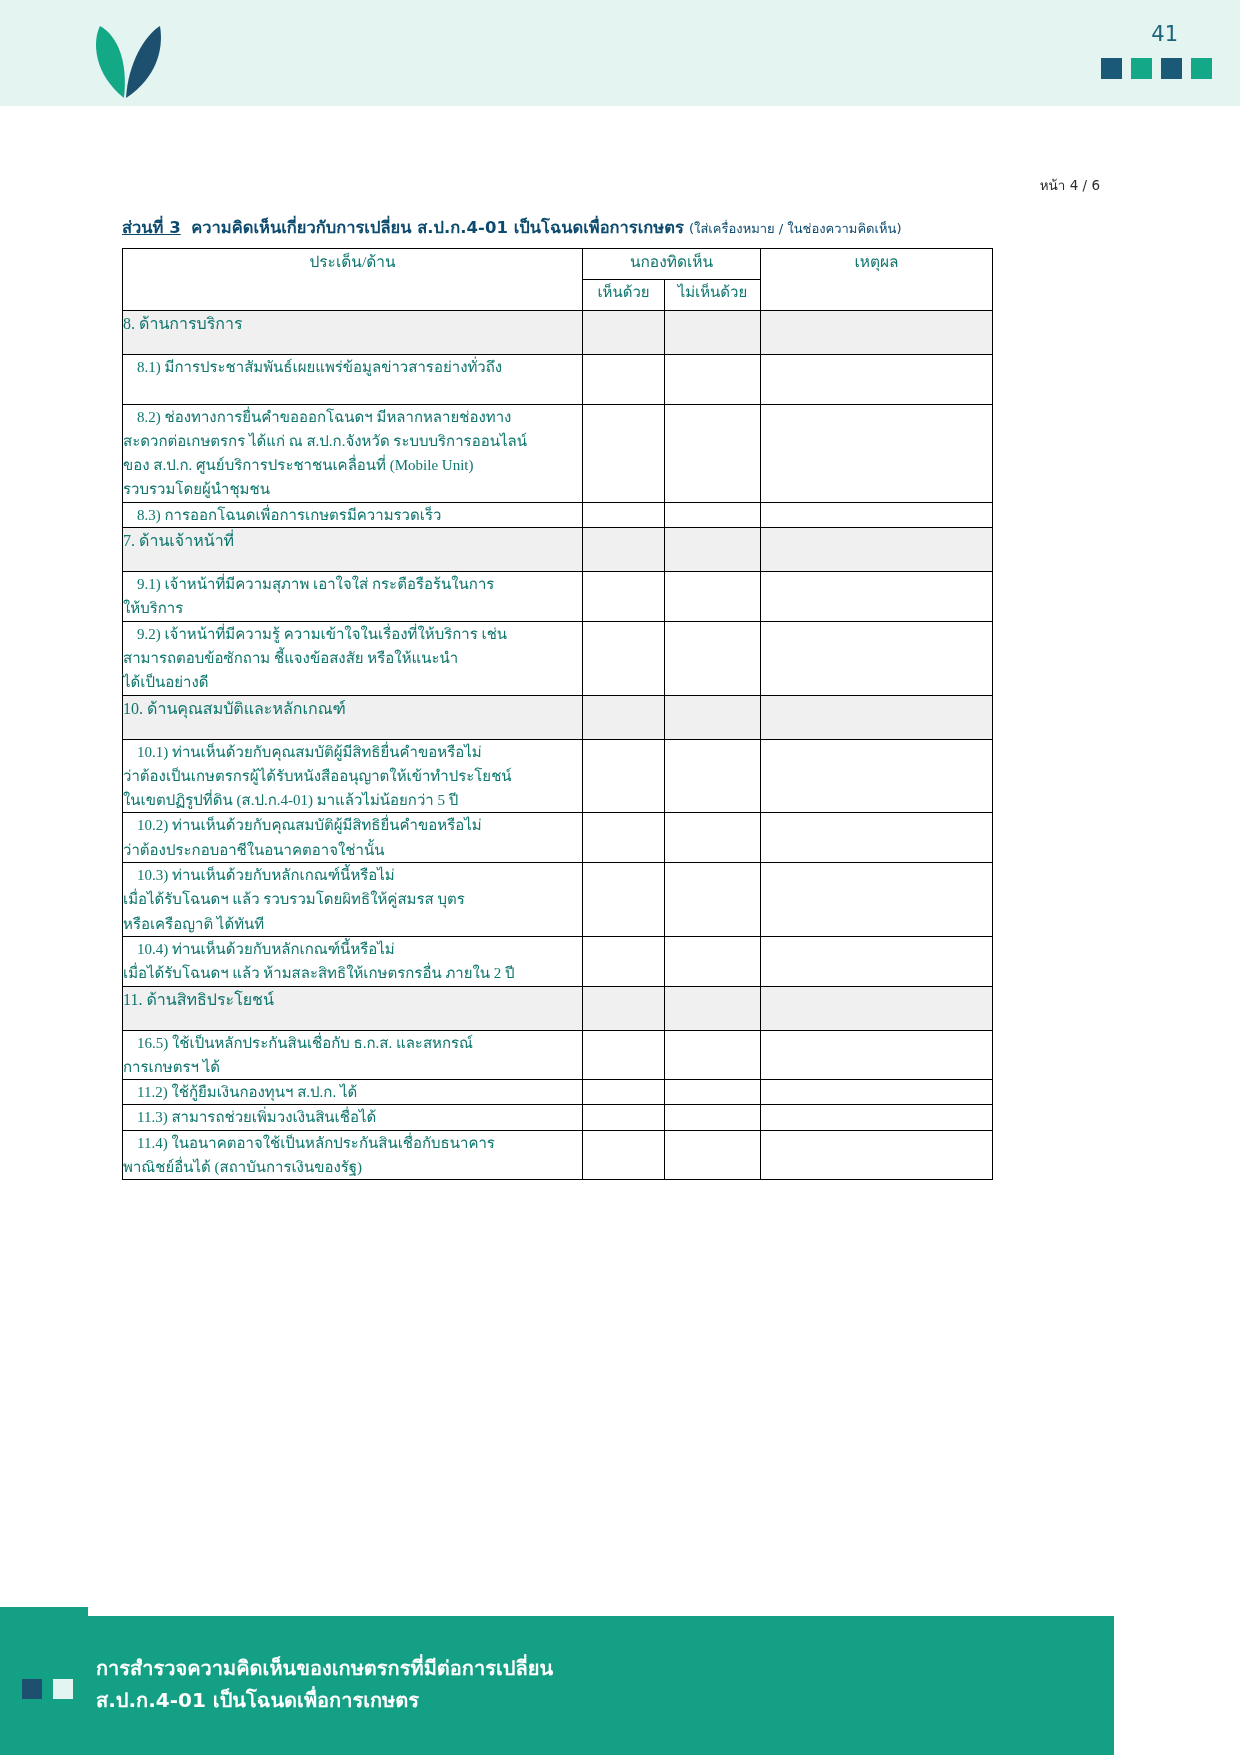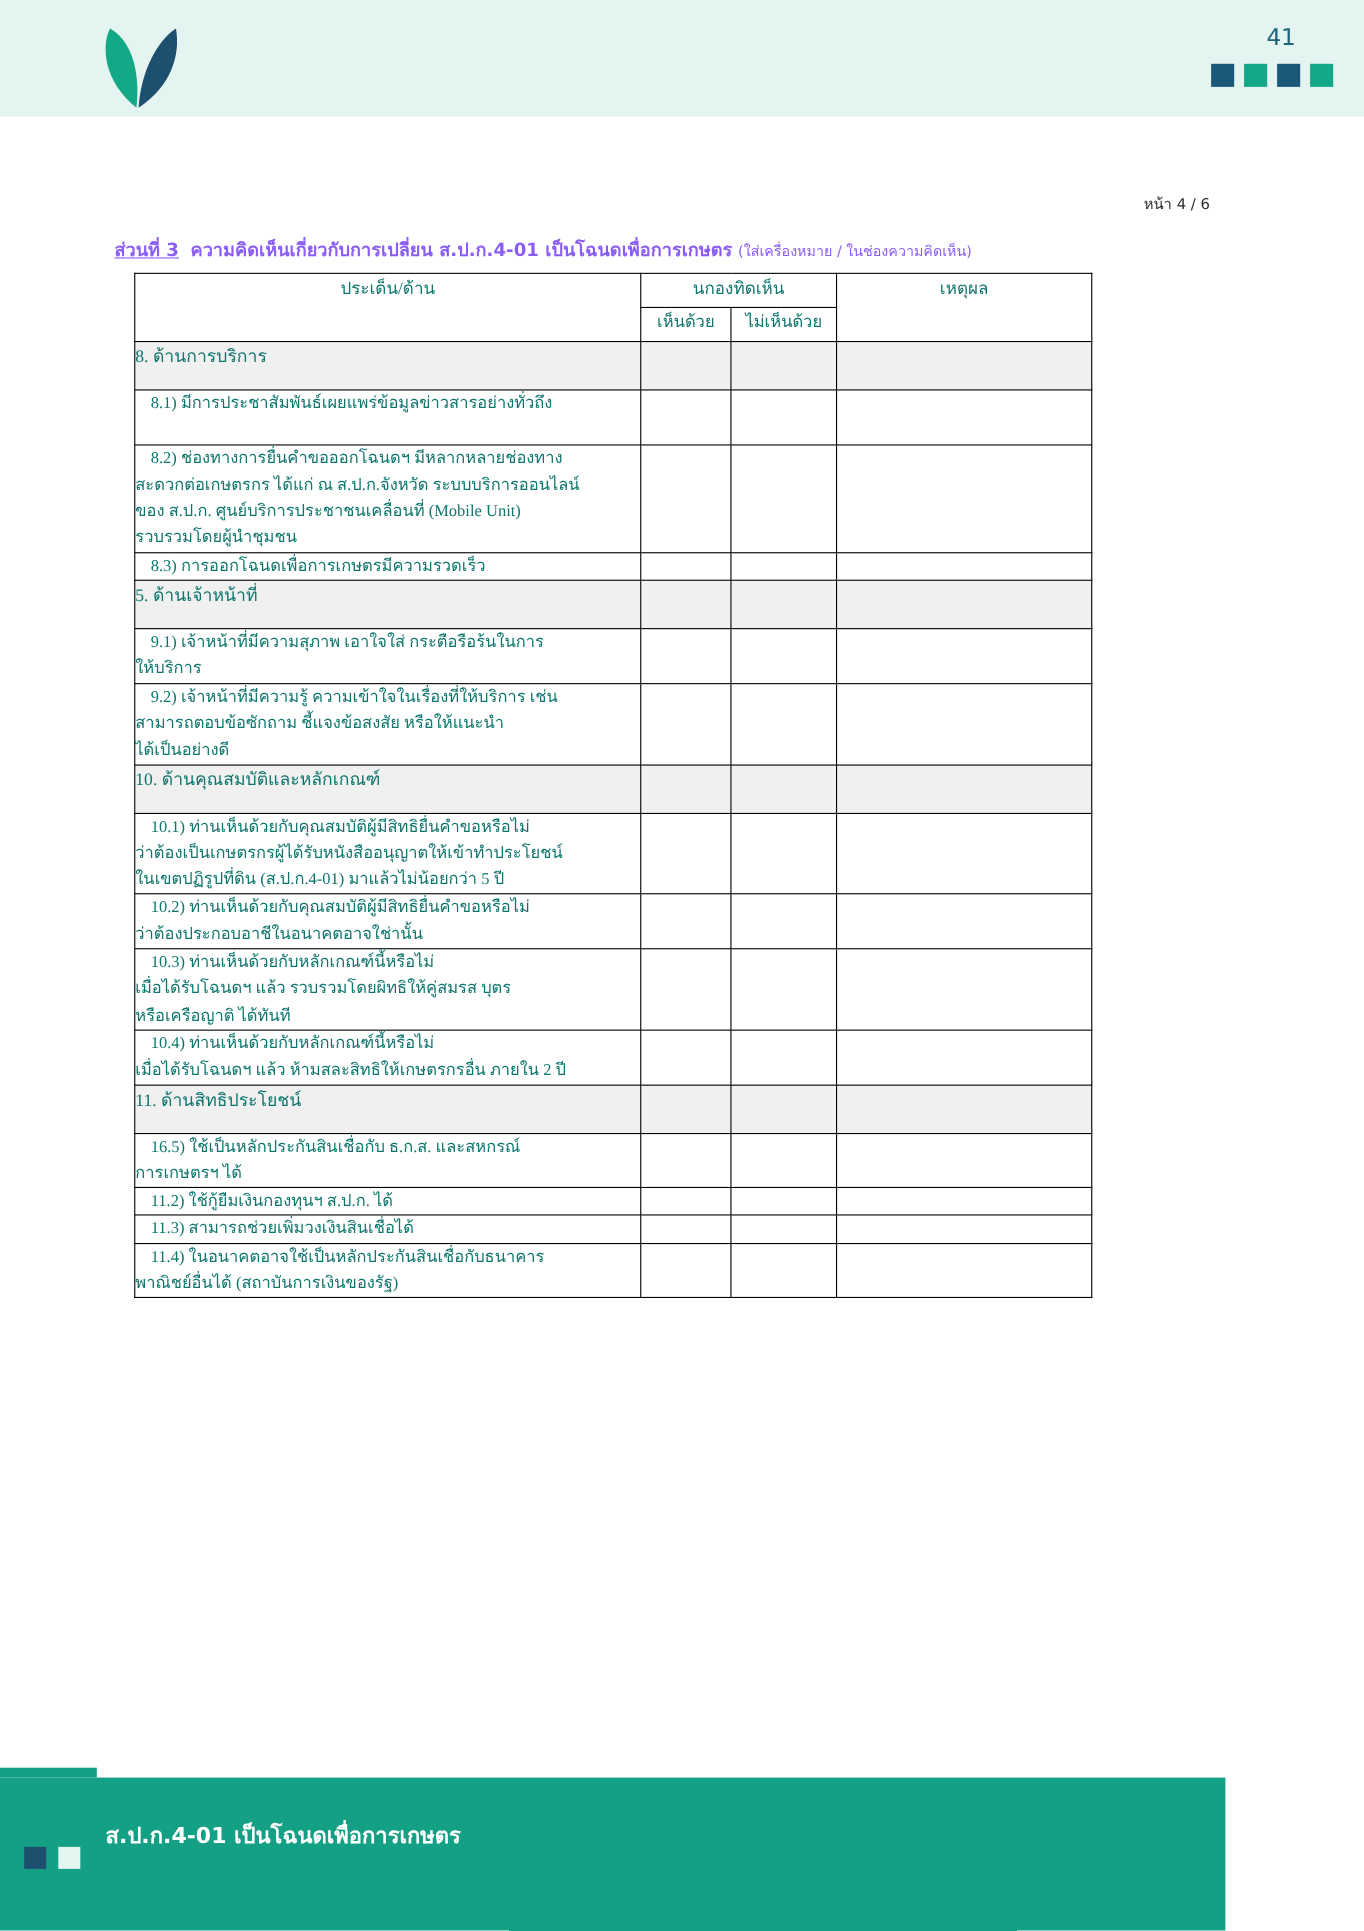--- a/index.html
+++ b/index.html
@@ -68,23 +68,23 @@
     position: absolute;
     top: 68px;
     right: 140px;
     font-size: 13.5px;
     color: #2d2d2d;
     white-space: nowrap;
   }
   .section-heading {
     position: absolute;
     top: 108px;
-    left: 104px;
+    left: 122px;
     font-size: 16.5px;
-    color: #8b5cf6;
+    color: #0c4a6e;
     white-space: nowrap;
   }
   .section-heading .sh-underline {
     text-decoration: underline;
     font-weight: bold;
   }
   .section-heading .sh-bold { font-weight: bold; }
   .section-heading .sh-note {
     font-size: 13px;
     font-weight: normal;
@@ -256,21 +256,21 @@
         </tr>
         <tr>
           <td class="item">
             <span class="ln indent">8.3) การออกโฉนดเพื่อการเกษตรมีความรวดเร็ว</span>
           </td>
           <td class="blank"></td>
           <td class="blank"></td>
           <td class="blank"></td>
         </tr>
         <tr>
-          <td class="group">5. ด้านเจ้าหน้าที่</td>
+          <td class="group">7. ด้านเจ้าหน้าที่</td>
           <td class="group-blank"></td>
           <td class="group-blank"></td>
           <td class="group-blank"></td>
         </tr>
         <tr>
           <td class="item">
             <span class="ln indent">9.1) เจ้าหน้าที่มีความสุภาพ เอาใจใส่ กระตือรือร้นในการ</span>
             <span class="ln">ให้บริการ</span>
           </td>
           <td class="blank"></td>
@@ -375,15 +375,16 @@
   </table>
 </div>
 
 <div class="page-footer">
   <div class="footer-notch"></div>
   <div class="footer-squares">
     <span class="fsq" style="background:#1d4f6e"></span>
     <span class="fsq" style="background:#e4f4f1"></span>
   </div>
   <div class="footer-text">
+    <span class="fl">การสำรวจความคิดเห็นของเกษตรกรที่มีต่อการเปลี่ยน</span>
     <span class="fl">ส.ป.ก.4-01 เป็นโฉนดเพื่อการเกษตร</span>
   </div>
 </div>
 
 </body></html>

